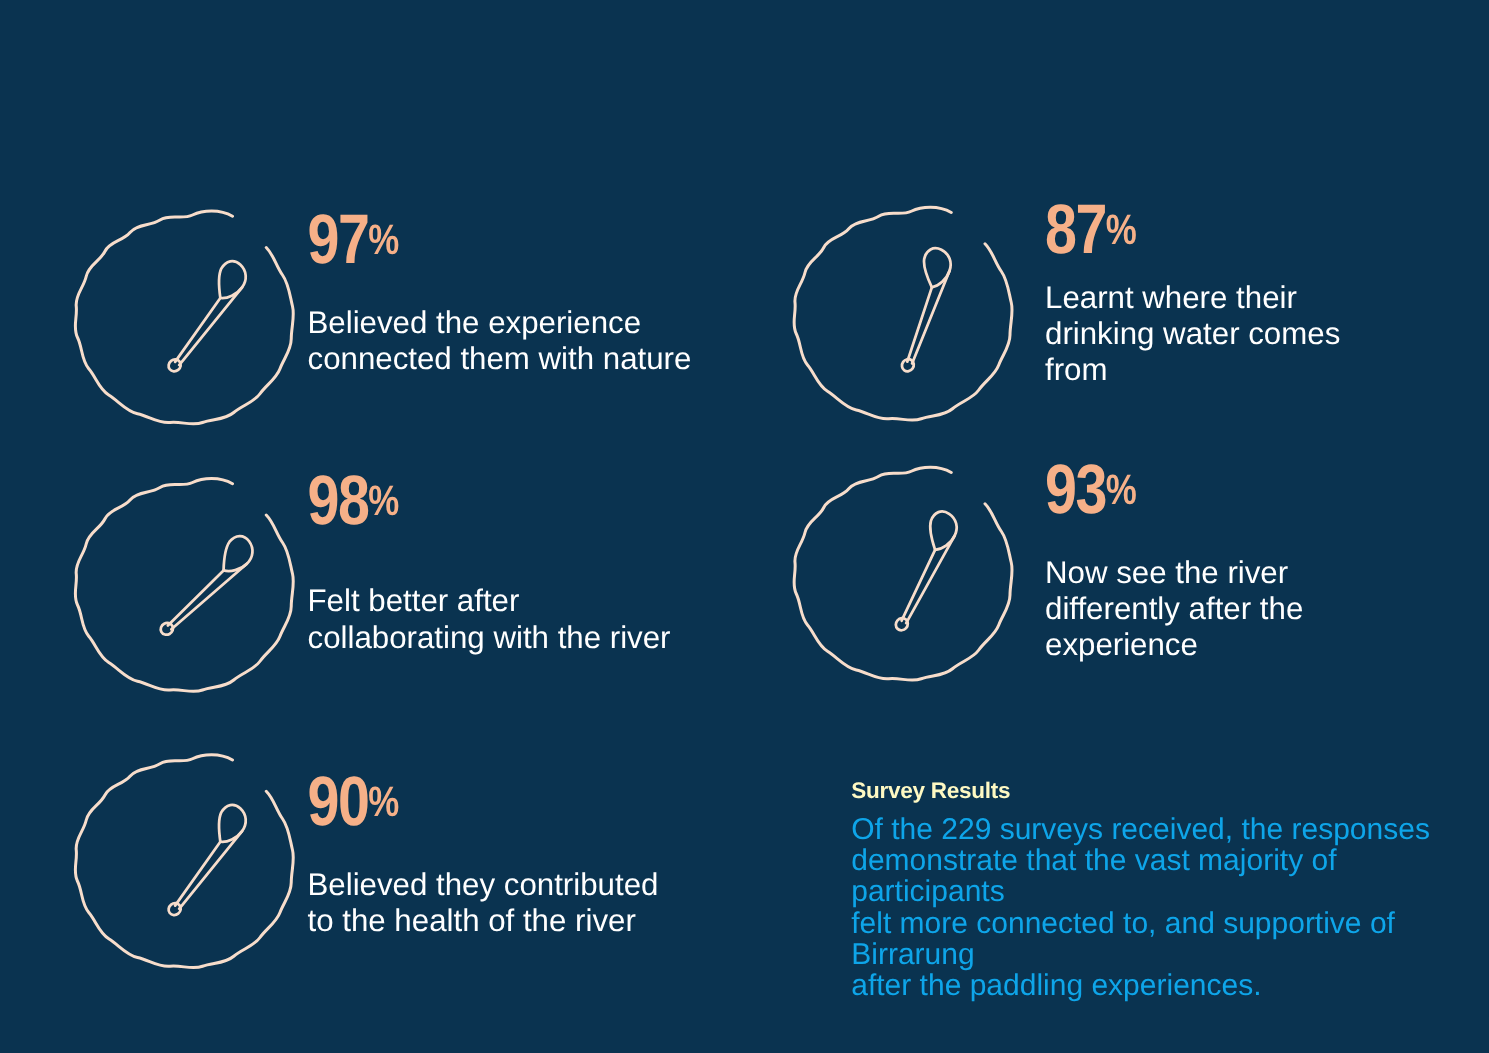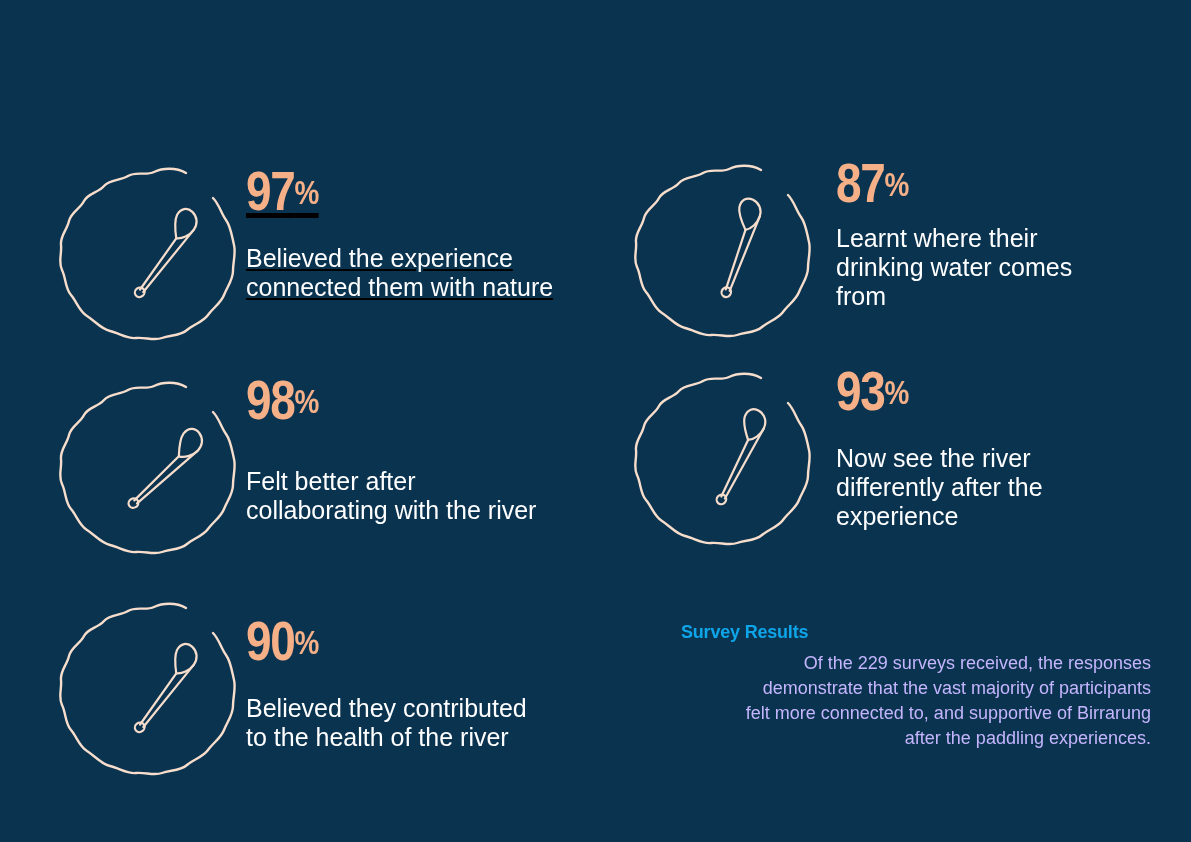--- a/index.html
+++ b/index.html
@@ -67,21 +67,21 @@
     color: #ffffff;
     font-size: 25px;
     line-height: 29px;
     font-weight: 400;
     margin: 0;
     white-space: pre-line;
   }
 
   
   #stat-0 { left: 58px;  top: 158px; width: 520px; }
-  #stat-0 .stat-text { left: 188px; top: 5px; width: 330px; text-decoration: underline; }
+  #stat-0 .stat-text { left: 188px; top: 5px; width: 330px; }
   #stat-0 .desc { margin-top: 25px; }
 
   #stat-1 { left: 58px;  top: 372px; width: 520px; }
   #stat-1 .stat-text { left: 188px; top: 0px; width: 330px; }
   #stat-1 .desc { margin-top: 39px; }
 
   #stat-2 { left: 58px;  top: 593px; width: 520px; }
   #stat-2 .stat-text { left: 188px; top: 20px; width: 330px; }
   #stat-2 .desc { margin-top: 25px; }
 
@@ -95,33 +95,32 @@
   #stat-4 .desc { margin-top: 25px; }
 
   
   #survey-note {
     position: absolute;
     left: 681px;
     top: 622px;
     width: 470px;
   }
   #survey-note .note-heading {
-    color: #0ea5e9;
+    color: #fef9c3;
     font-size: 18px;
     font-weight: 700;
     letter-spacing: -0.2px;
     margin: 0 0 8px 0;
   }
   #survey-note .note-body {
-    color: #c4b5fd;
-    font-size: 18px;
+    color: #0ea5e9;
+    font-size: 24px;
     line-height: 25px;
     margin: 0;
     white-space: pre-line;
-    text-align: right;
   }
 </style>
 </head>
 <body>
 
 <div class="canvas">
 
   <div class="stat" id="stat-0">
     <div class="stat-icon">
       <svg viewBox="0 0 185 185" xmlns="http://www.w3.org/2000/svg">

